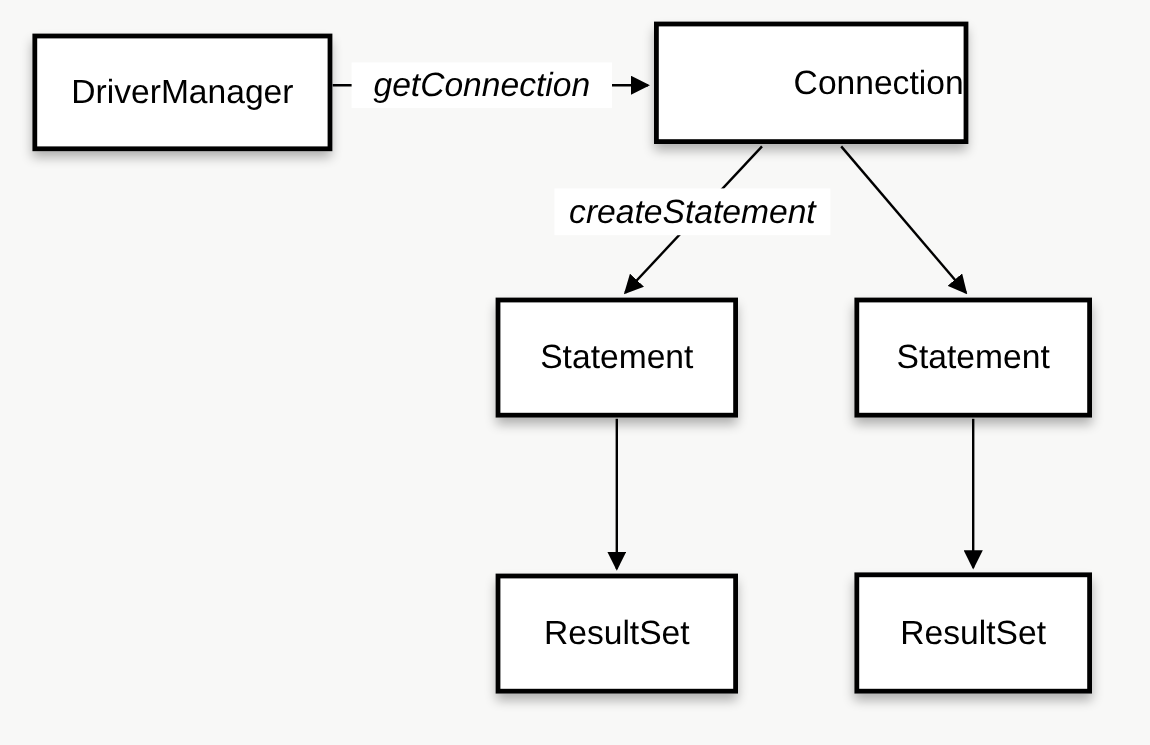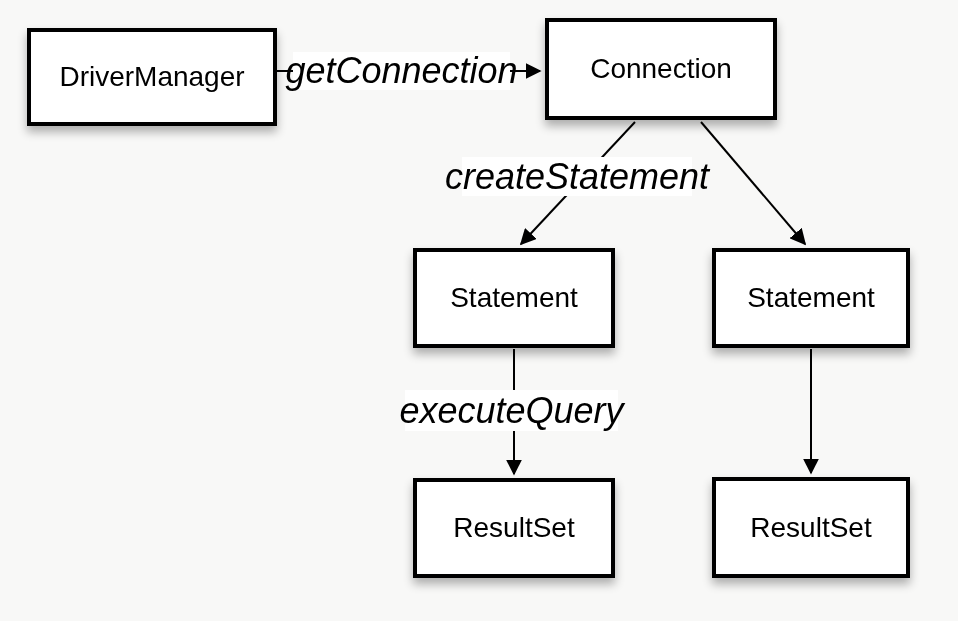--- a/index.html
+++ b/index.html
@@ -31,33 +31,33 @@
     border: 4px solid #000000;
     box-shadow: 0 6px 9px rgba(0,0,0,0.30);
     display: flex;
     align-items: center;
     justify-content: center;
     font-size: 28px;
     color: #000000;
     z-index: 2;
   }
   .node-driver-manager { left: 27px;  top: 28px;  width: 250px; height: 98px;  }
-  .node-connection     { left: 545px; top: 18px;  width: 232px; height: 102px; }
+  .node-connection     { left: 545px; top: 18px;  width: 262px; height: 102px; justify-content: flex-end; }
   .node-statement-l    { left: 413px; top: 248px; width: 202px; height: 100px; }
   .node-statement-r    { left: 712px; top: 248px; width: 198px; height: 100px; }
   .node-resultset-l    { left: 413px; top: 478px; width: 202px; height: 100px; }
   .node-resultset-r    { left: 712px; top: 477px; width: 198px; height: 101px; }
 
   .edge-label {
     position: absolute;
     background: #ffffff;
     display: flex;
     align-items: center;
     justify-content: center;
-    font-size: 36px;
+    font-size: 28px;
     font-style: italic;
     color: #000000;
     z-index: 3;
     white-space: nowrap;
   }
   .label-get-connection   { left: 293px; top: 52px;  width: 217px; height: 38px; }
   .label-create-statement { left: 462px; top: 157px; width: 230px; height: 39px; }
   .label-execute-query    { left: 405px; top: 390px; width: 213px; height: 41px; }
 </style>
 </head>
@@ -103,17 +103,14 @@
   </div>
 
   <div class="edge-label label-get-connection">
     <span>getConnection</span>
   </div>
 
   <div class="edge-label label-create-statement">
     <span>createStatement</span>
   </div>
 
-  <div class="edge-label label-execute-query">
-    <span>executeQuery</span>
-  </div>
 
 </div>
 
 </body></html>

